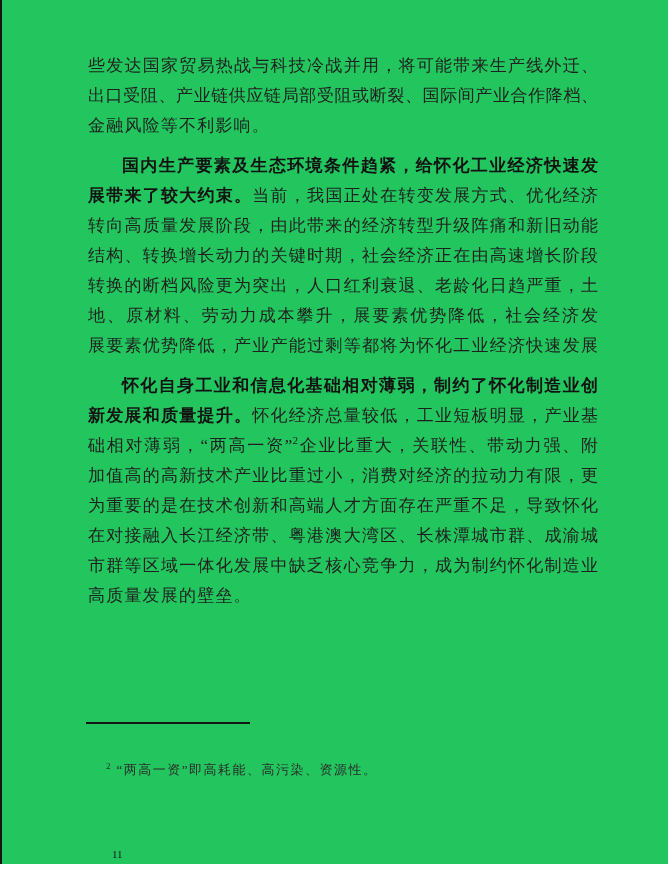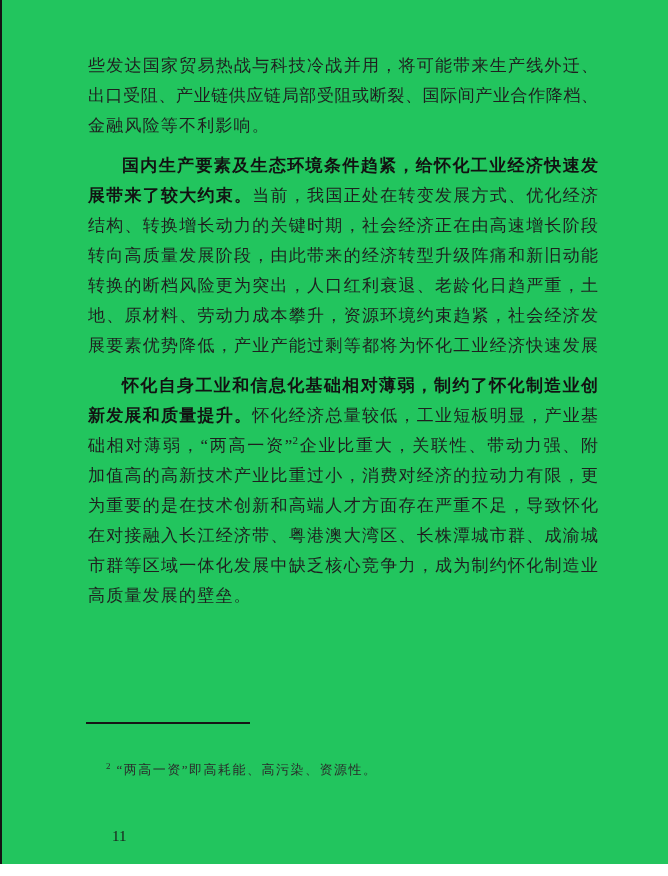--- a/index.html
+++ b/index.html
@@ -70,46 +70,46 @@
   .footnote sup {
     font-size: 9px;
     line-height: 0;
     vertical-align: super;
     margin-right: 6px;
     letter-spacing: 0;
   }
   .page-number {
     position: absolute;
     left: 112px;
-    top: 828px;
-    font-size: 15px;
+    top: 848px;
+    font-size: 11px;
     color: #1a1a1a;
   }
 </style>
 </head>
 <body>
 
 <div class="page">
   <div class="edge-strip"></div>
 
   <div class="content">
 
     <div class="para">
       <div class="line"><span>些发达国家贸易热战与科技冷战并用，将可能带来生产线外迁、</span></div>
       <div class="line"><span>出口受阻、产业链供应链局部受阻或断裂、国际间产业合作降档、</span></div>
       <div class="line last"><span>金融风险等不利影响。</span></div>
     </div>
 
     <div class="para">
       <div class="line indent"><span class="bold">国内生产要素及生态环境条件趋紧，给怀化工业经济快速发</span></div>
       <div class="line"><span class="bold">展带来了较大约束。</span><span>当前，我国正处在转变发展方式、优化经济</span></div>
+      <div class="line"><span>转向高质量发展阶段，由此带来的经济转型升级阵痛和新旧动能</span></div>
       <div class="line"><span>结构、转换增长动力的关键时期，社会经济正在由高速增长阶段</span></div>
-      <div class="line"><span>转向高质量发展阶段，由此带来的经济转型升级阵痛和新旧动能</span></div>
       <div class="line"><span>转换的断档风险更为突出，人口红利衰退、老龄化日趋严重，土</span></div>
-      <div class="line"><span>地、原材料、劳动力成本攀升，资源环境约束趋紧，社会经济发</span></div>
+      <div class="line"><span>地、原材料、劳动力成本攀升，展要素优势降低，社会经济发</span></div>
       <div class="line"><span>展要素优势降低，产业产能过剩等都将为怀化工业经济快速发展</span></div>
     </div>
 
     <div class="para">
       <div class="line indent"><span class="bold">怀化自身工业和信息化基础相对薄弱，制约了怀化制造业创</span></div>
       <div class="line"><span class="bold">新发展和质量提升。</span><span>怀化经济总量较低，工业短板明显，产业基</span></div>
       <div class="line"><span>础相对薄弱，“两高一资”</span><sup>2</sup><span>企业比重大，关联性、带动力强、附</span></div>
       <div class="line"><span>加值高的高新技术产业比重过小，消费对经济的拉动力有限，更</span></div>
       <div class="line"><span>为重要的是在技术创新和高端人才方面存在严重不足，导致怀化</span></div>
       <div class="line"><span>在对接融入长江经济带、粤港澳大湾区、长株潭城市群、成渝城</span></div>

